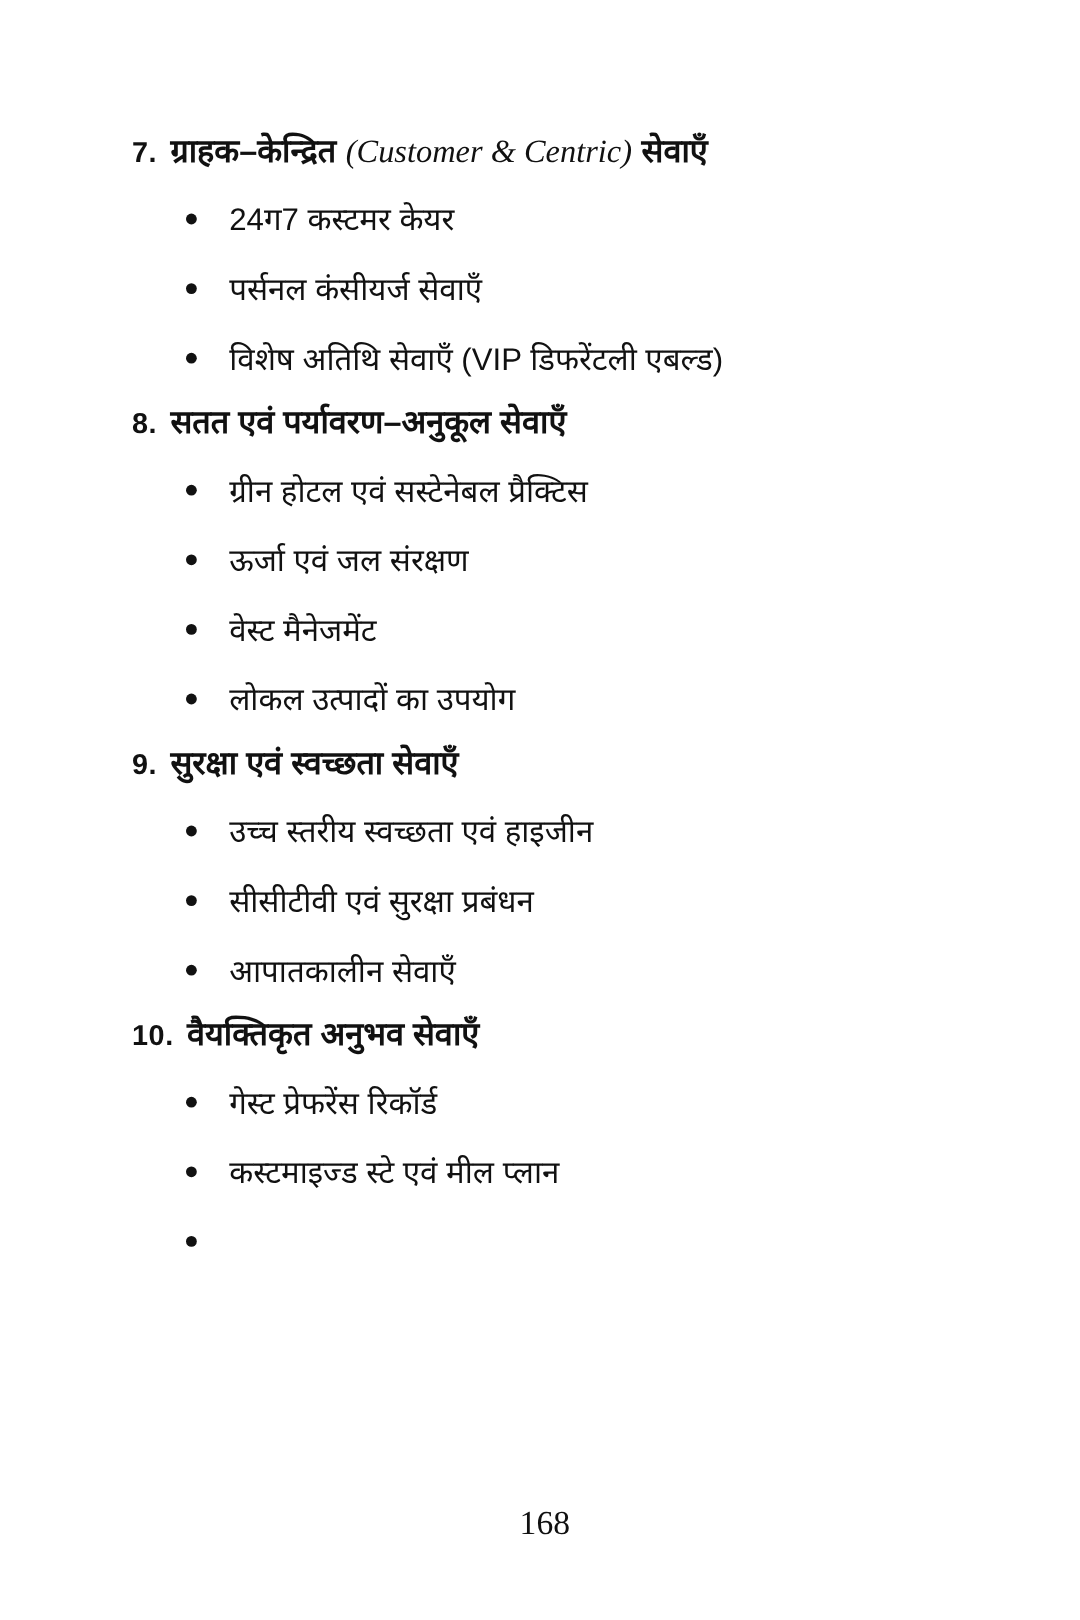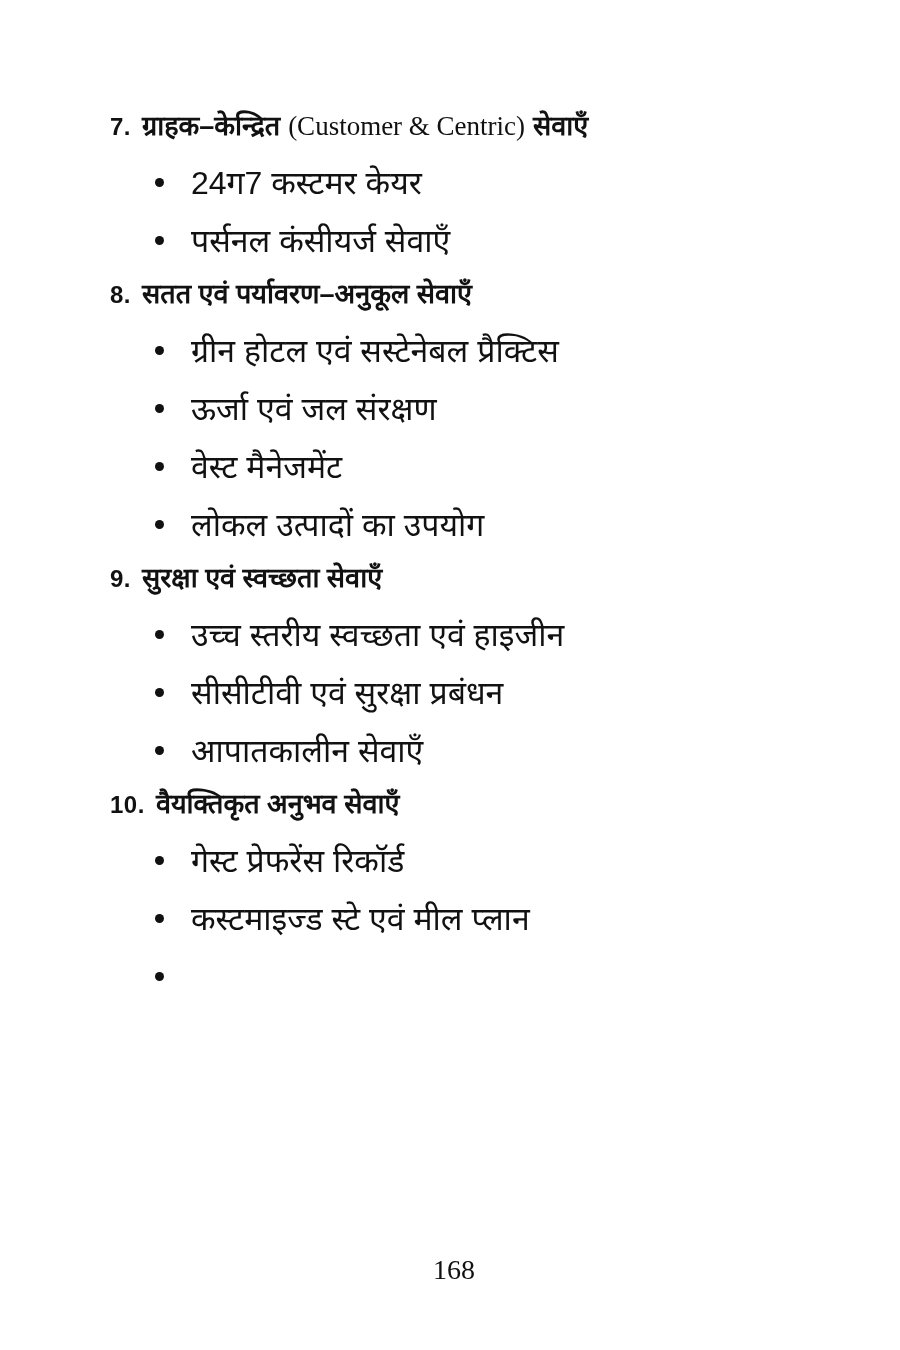--- a/index.html
+++ b/index.html
@@ -46,39 +46,40 @@
     letter-spacing: 0.5px;
   }
   .title-hi {
     font-weight: 700;
   }
   .title-en {
     font-family: "Liberation Serif", "DejaVu Serif", serif;
     font-weight: 400;
     font-size: 27px;
     margin: 0 8px;
+    font-style: italic;
   }
   .bullet-row {
     display: flex;
     align-items: flex-start;
     height: 36px;
     margin: 0 0 22px 45px;
     white-space: nowrap;
   }
   .bullet-dot {
     flex: 0 0 auto;
     width: 9px;
     height: 9px;
     border-radius: 50%;
     background: #111111;
     margin-top: 13px;
     margin-right: 27px;
   }
   .bullet-text {
-    font-size: 32px;
+    font-size: 26px;
     font-weight: 400;
     line-height: 36px;
   }
   .page-footer {
     position: absolute;
     top: 1254px;
     left: 4px;
     width: 100%;
     text-align: center;
     font-family: "Liberation Serif", "DejaVu Serif", serif;
@@ -99,20 +100,24 @@
         <span class="title-en">(Customer &amp; Centric)</span>
         <span class="title-hi">सेवाएँ</span>
       </div>
       <div class="bullet-row">
         <span class="bullet-dot"></span>
         <span class="bullet-text">24ग7 कस्टमर केयर</span>
       </div>
       <div class="bullet-row">
         <span class="bullet-dot"></span>
         <span class="bullet-text">पर्सनल कंसीयर्ज सेवाएँ</span>
+      </div>
+      <div class="bullet-row">
+        <span class="bullet-dot"></span>
+        <span class="bullet-text">विशेष अतिथि सेवाएँ (VIP डिफरेंटली एबल्ड)</span>
       </div>
     </div>
 
     <div class="section">
       <div class="section-heading">
         <span class="section-number">8.</span>
         <span class="title-hi">सतत एवं पर्यावरण–अनुकूल सेवाएँ</span>
       </div>
       <div class="bullet-row">
         <span class="bullet-dot"></span>

